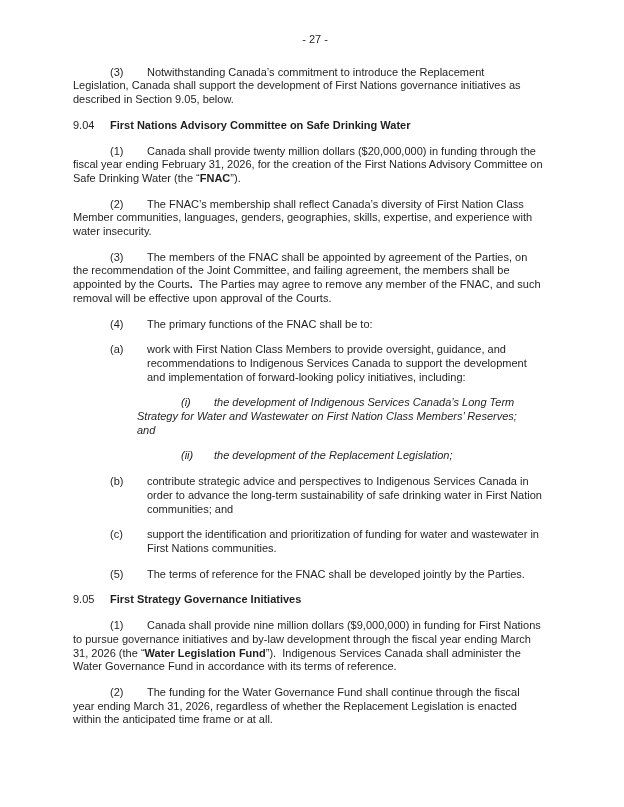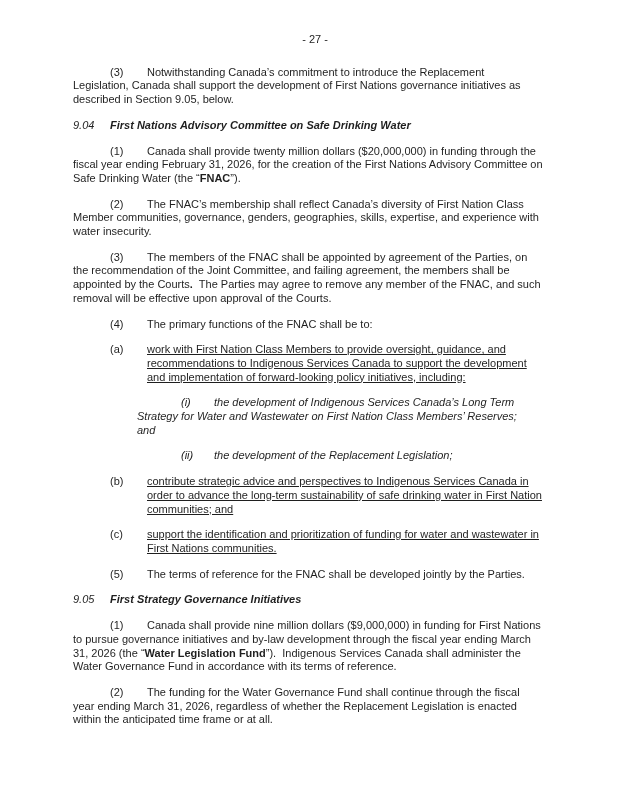--- a/index.html
+++ b/index.html
@@ -18,43 +18,43 @@
   }
   .page-number {
     text-align: center;
     margin-bottom: 19px;
   }
   .doc p {
     margin: 0 0 12px 0;
     white-space: pre-wrap;
   }
   .doc p.body    { text-indent: 37px; }
-  .doc p.heading { text-indent: 0; font-style: italic; }
-  .doc p.sub     { padding-left: 74px; text-indent: -37px; text-decoration: underline; }
+  .doc p.heading { text-indent: 0; }
+  .doc p.sub     { padding-left: 74px; text-indent: -37px; }
   .doc p.subsub  { padding-left: 64px; text-indent: 44px; font-style: italic; }
   .lbl { display: inline-block; text-indent: 0; vertical-align: baseline; }
   .w37 { width: 37px; }
   .w33 { width: 33px; }
   .bold { font-weight: bold; }
 </style>
 </head>
 <body>
 
 <div class="page">
   <div class="page-number">- 27 -</div>
   <div class="doc" id="doc-body">
       <p class="body"><span class="lbl w37">(3)</span><span>Notwithstanding Canada’s commitment to introduce the Replacement
 Legislation, Canada shall support the development of First Nations governance initiatives as
 described in Section 9.05, below.</span></p>
       <p class="heading"><span class="lbl w37">9.04</span><span class="bold">First Nations Advisory Committee on Safe Drinking Water</span></p>
       <p class="body"><span class="lbl w37">(1)</span><span>Canada shall provide twenty million dollars ($20,000,000) in funding through the
 fiscal year ending February 31, 2026, for the creation of the First Nations Advisory Committee on
 Safe Drinking Water (the “</span><span class="bold">FNAC</span><span>”).</span></p>
       <p class="body"><span class="lbl w37">(2)</span><span>The FNAC’s membership shall reflect Canada’s diversity of First Nation Class
-Member communities, governance, genders, geographies, skills, expertise, and experience with
+Member communities, languages, genders, geographies, skills, expertise, and experience with
 water insecurity.</span></p>
       <p class="body"><span class="lbl w37">(3)</span><span>The members of the FNAC shall be appointed by agreement of the Parties, on
 the recommendation of the Joint Committee, and failing agreement, the members shall be
 appointed by the Courts</span><span class="bold">.</span><span>  The Parties may agree to remove any member of the FNAC, and such
 removal will be effective upon approval of the Courts.</span></p>
       <p class="body"><span class="lbl w37">(4)</span><span>The primary functions of the FNAC shall be to:</span></p>
       <p class="sub"><span class="lbl w37">(a)</span><span>work with First Nation Class Members to provide oversight, guidance, and
 recommendations to Indigenous Services Canada to support the development
 and implementation of forward-looking policy initiatives, including:</span></p>
       <p class="subsub"><span class="lbl w33">(i)</span><span>the development of Indigenous Services Canada’s Long Term

